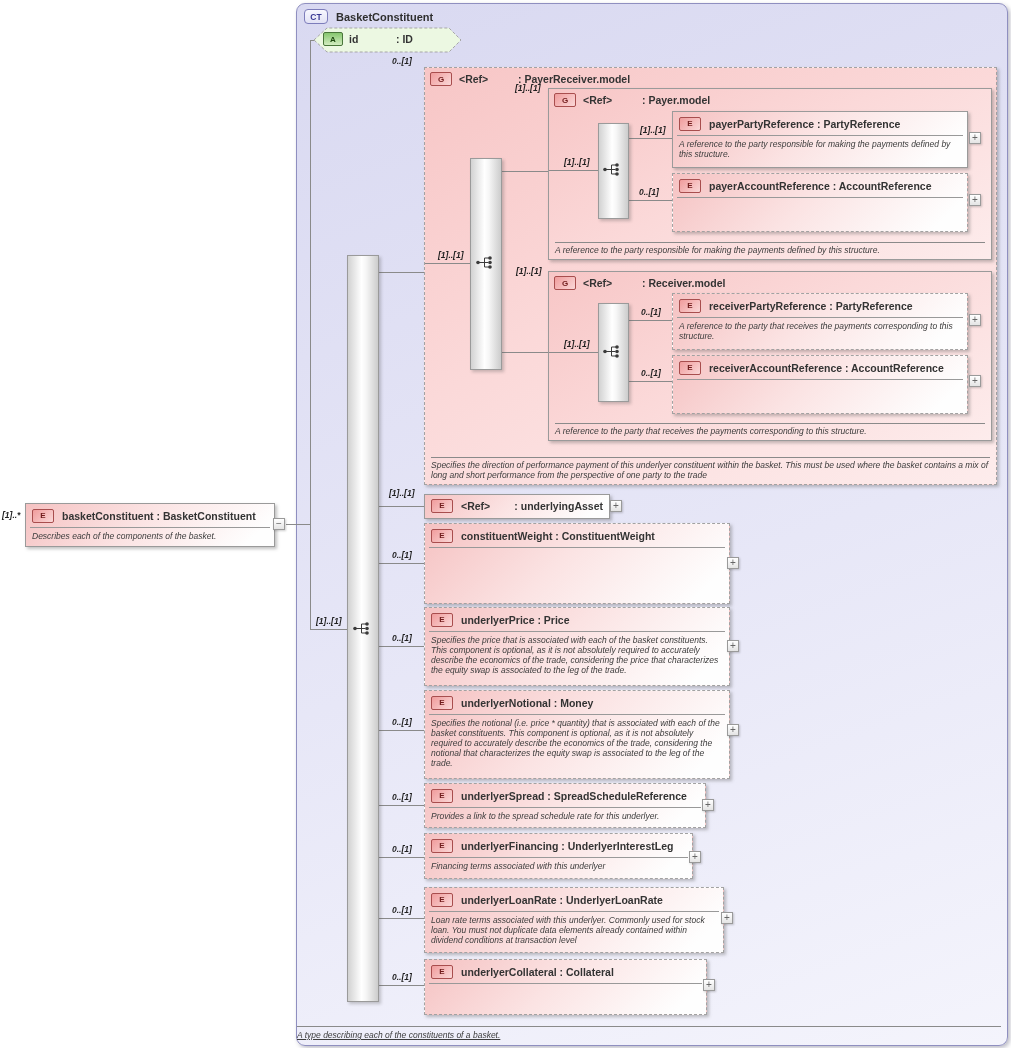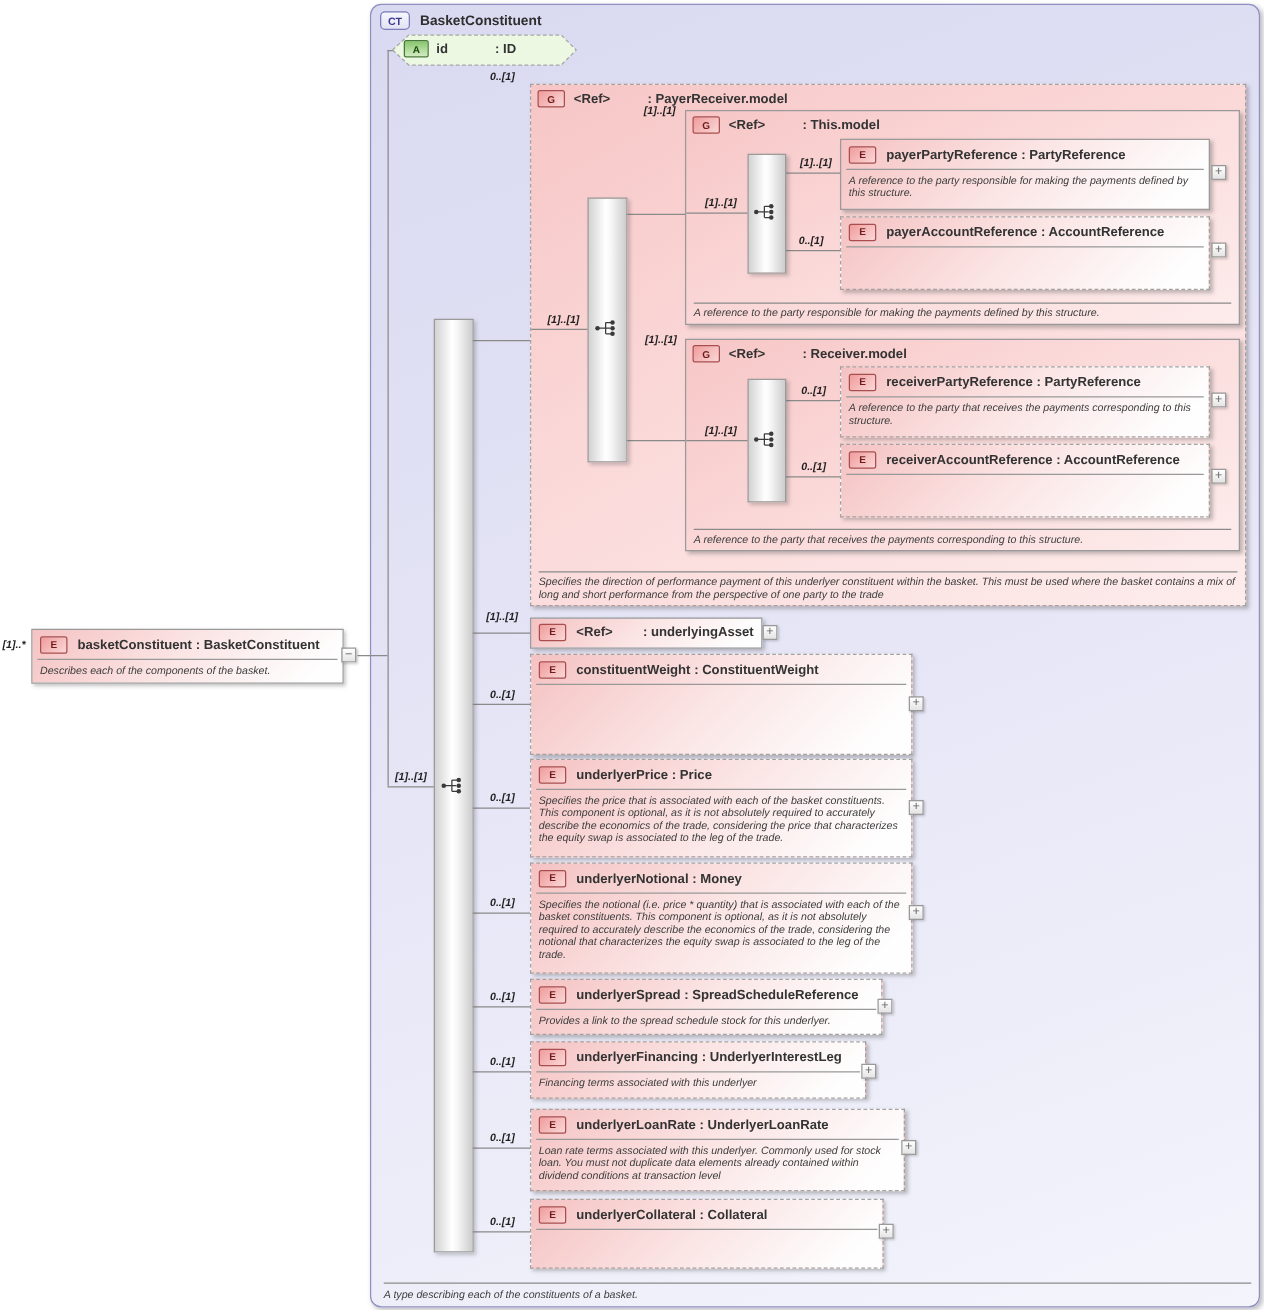--- a/index.html
+++ b/index.html
@@ -3,22 +3,22 @@
 <meta charset="utf-8">
 <style>
   html,body{margin:0;padding:0;background:#fff;}
   body{width:1011px;height:1048px;overflow:hidden;font-family:"Liberation Sans",sans-serif;}
   #canvas{position:relative;width:859px;height:1048px;background:#ffffff;}
   .ln{position:absolute;background:#8a8a8a;}
   .ct{position:absolute;left:296px;top:3px;width:710px;height:1041px;border:1px solid #8f8fc0;border-radius:9px;
       background:linear-gradient(160deg,#d9d9f1 0%,#e7e7f7 55%,#f4f4fc 100%);box-shadow:2px 2px 4px rgba(60,60,90,.35);}
   .cthead{position:absolute;left:7px;top:5px;display:flex;align-items:center;gap:8px;white-space:nowrap;}
   .cttitle{font-size:11px;font-weight:bold;color:#2e2e2e;}
-  .ctfoot{position:absolute;left:10px;right:6px;bottom:5px;border-top:1px solid #8a8a8a;padding-top:3px;
-      font-size:8.5px;font-style:italic;color:#3c3c3c;line-height:10px;}
+  .ctfoot{position:absolute;left:0;right:6px;bottom:5px;border-top:1px solid #8a8a8a;padding-top:3px;
+      font-size:8.5px;font-style:italic;color:#3c3c3c;line-height:10px;text-decoration:underline;}
   .box{position:absolute;border:1px solid #9a9a9a;overflow:hidden;
       background:linear-gradient(135deg,#f5c2c2 0%,#fbe3e3 45%,#fefefe 90%);
       box-shadow:2px 2px 3px rgba(80,80,80,.35);}
   .dash{border:1px dashed #a2a2a2;}
   .grp{background:linear-gradient(150deg,#f7c6c6 0%,#fbd9d9 45%,#fdecec 100%);}
   .ehead{height:23px;display:flex;align-items:center;gap:8px;padding:0 6px;white-space:nowrap;}
   .ehead.s{height:21px;}
   .ghead{position:absolute;left:5px;top:2px;height:18px;display:flex;align-items:center;gap:7px;white-space:nowrap;}
   .title{font-size:10.5px;font-weight:bold;color:#333;}
   .refw{display:inline-block;width:52px;}
@@ -111,21 +111,21 @@
     <circle cx="3" cy="7.5" r="1.8" fill="#3a3a3a"></circle>
       <circle cx="15" cy="3" r="1.8" fill="#3a3a3a"></circle>
     <circle cx="15" cy="7.5" r="1.8" fill="#3a3a3a"></circle>
       <circle cx="15" cy="12" r="1.8" fill="#3a3a3a"></circle>
   </svg>
 
   <div class="box grp" style="left:548px;top:88px;width:442px;height:170px">
     <div class="ghead">
       <span class="badge bgg">G</span>
       <span class="title refw">&lt;Ref&gt;</span>
-      <span class="title">: This.model</span>
+      <span class="title">: Payer.model</span>
     </div>
     <div class="gfoot">A reference to the party responsible for making the payments defined by this structure.</div>
   </div>
   <div class="ln" style="left:549px;top:170px;width:49px;height:1px"></div>
   <div class="ln" style="left:627px;top:138px;width:45px;height:1px"></div>
   <div class="ln" style="left:627px;top:200px;width:45px;height:1px"></div>
   <div class="seq" style="left:598px;top:123px;width:29px;height:94px"></div>
   <svg class="seqicon" style="left:602px;top:162px" viewBox="0 0 20 15">
     <line x1="3" y1="7.5" x2="9.5" y2="7.5" stroke="#3a3a3a"></line>
       <line x1="9.5" y1="3" x2="9.5" y2="12" stroke="#3a3a3a"></line>
@@ -237,21 +237,21 @@
     <div class="edoc">Specifies the notional (i.e. price * quantity) that is associated with each of the basket constituents. This component is optional, as it is not absolutely required to accurately describe the economics of the trade, considering the notional that characterizes the equity swap is associated to the leg of the trade.</div>
   </div>
   <div class="pm" style="left:727px;top:724px">+</div>
 
   <div class="box dash" style="left:424px;top:783px;width:280px;height:43px">
     <div class="ehead">
       <span class="badge be">E</span>
       <span class="title">underlyerSpread : SpreadScheduleReference</span>
     </div>
     <div class="esep"></div>
-    <div class="edoc">Provides a link to the spread schedule stock for this underlyer.</div>
+    <div class="edoc">Provides a link to the spread schedule rate for this underlyer.</div>
   </div>
   <div class="pm" style="left:702px;top:799px">+</div>
 
   <div class="box dash" style="left:424px;top:833px;width:267px;height:44px">
     <div class="ehead">
       <span class="badge be">E</span>
       <span class="title">underlyerFinancing : UnderlyerInterestLeg</span>
     </div>
     <div class="esep"></div>
     <div class="edoc">Financing terms associated with this underlyer</div>

